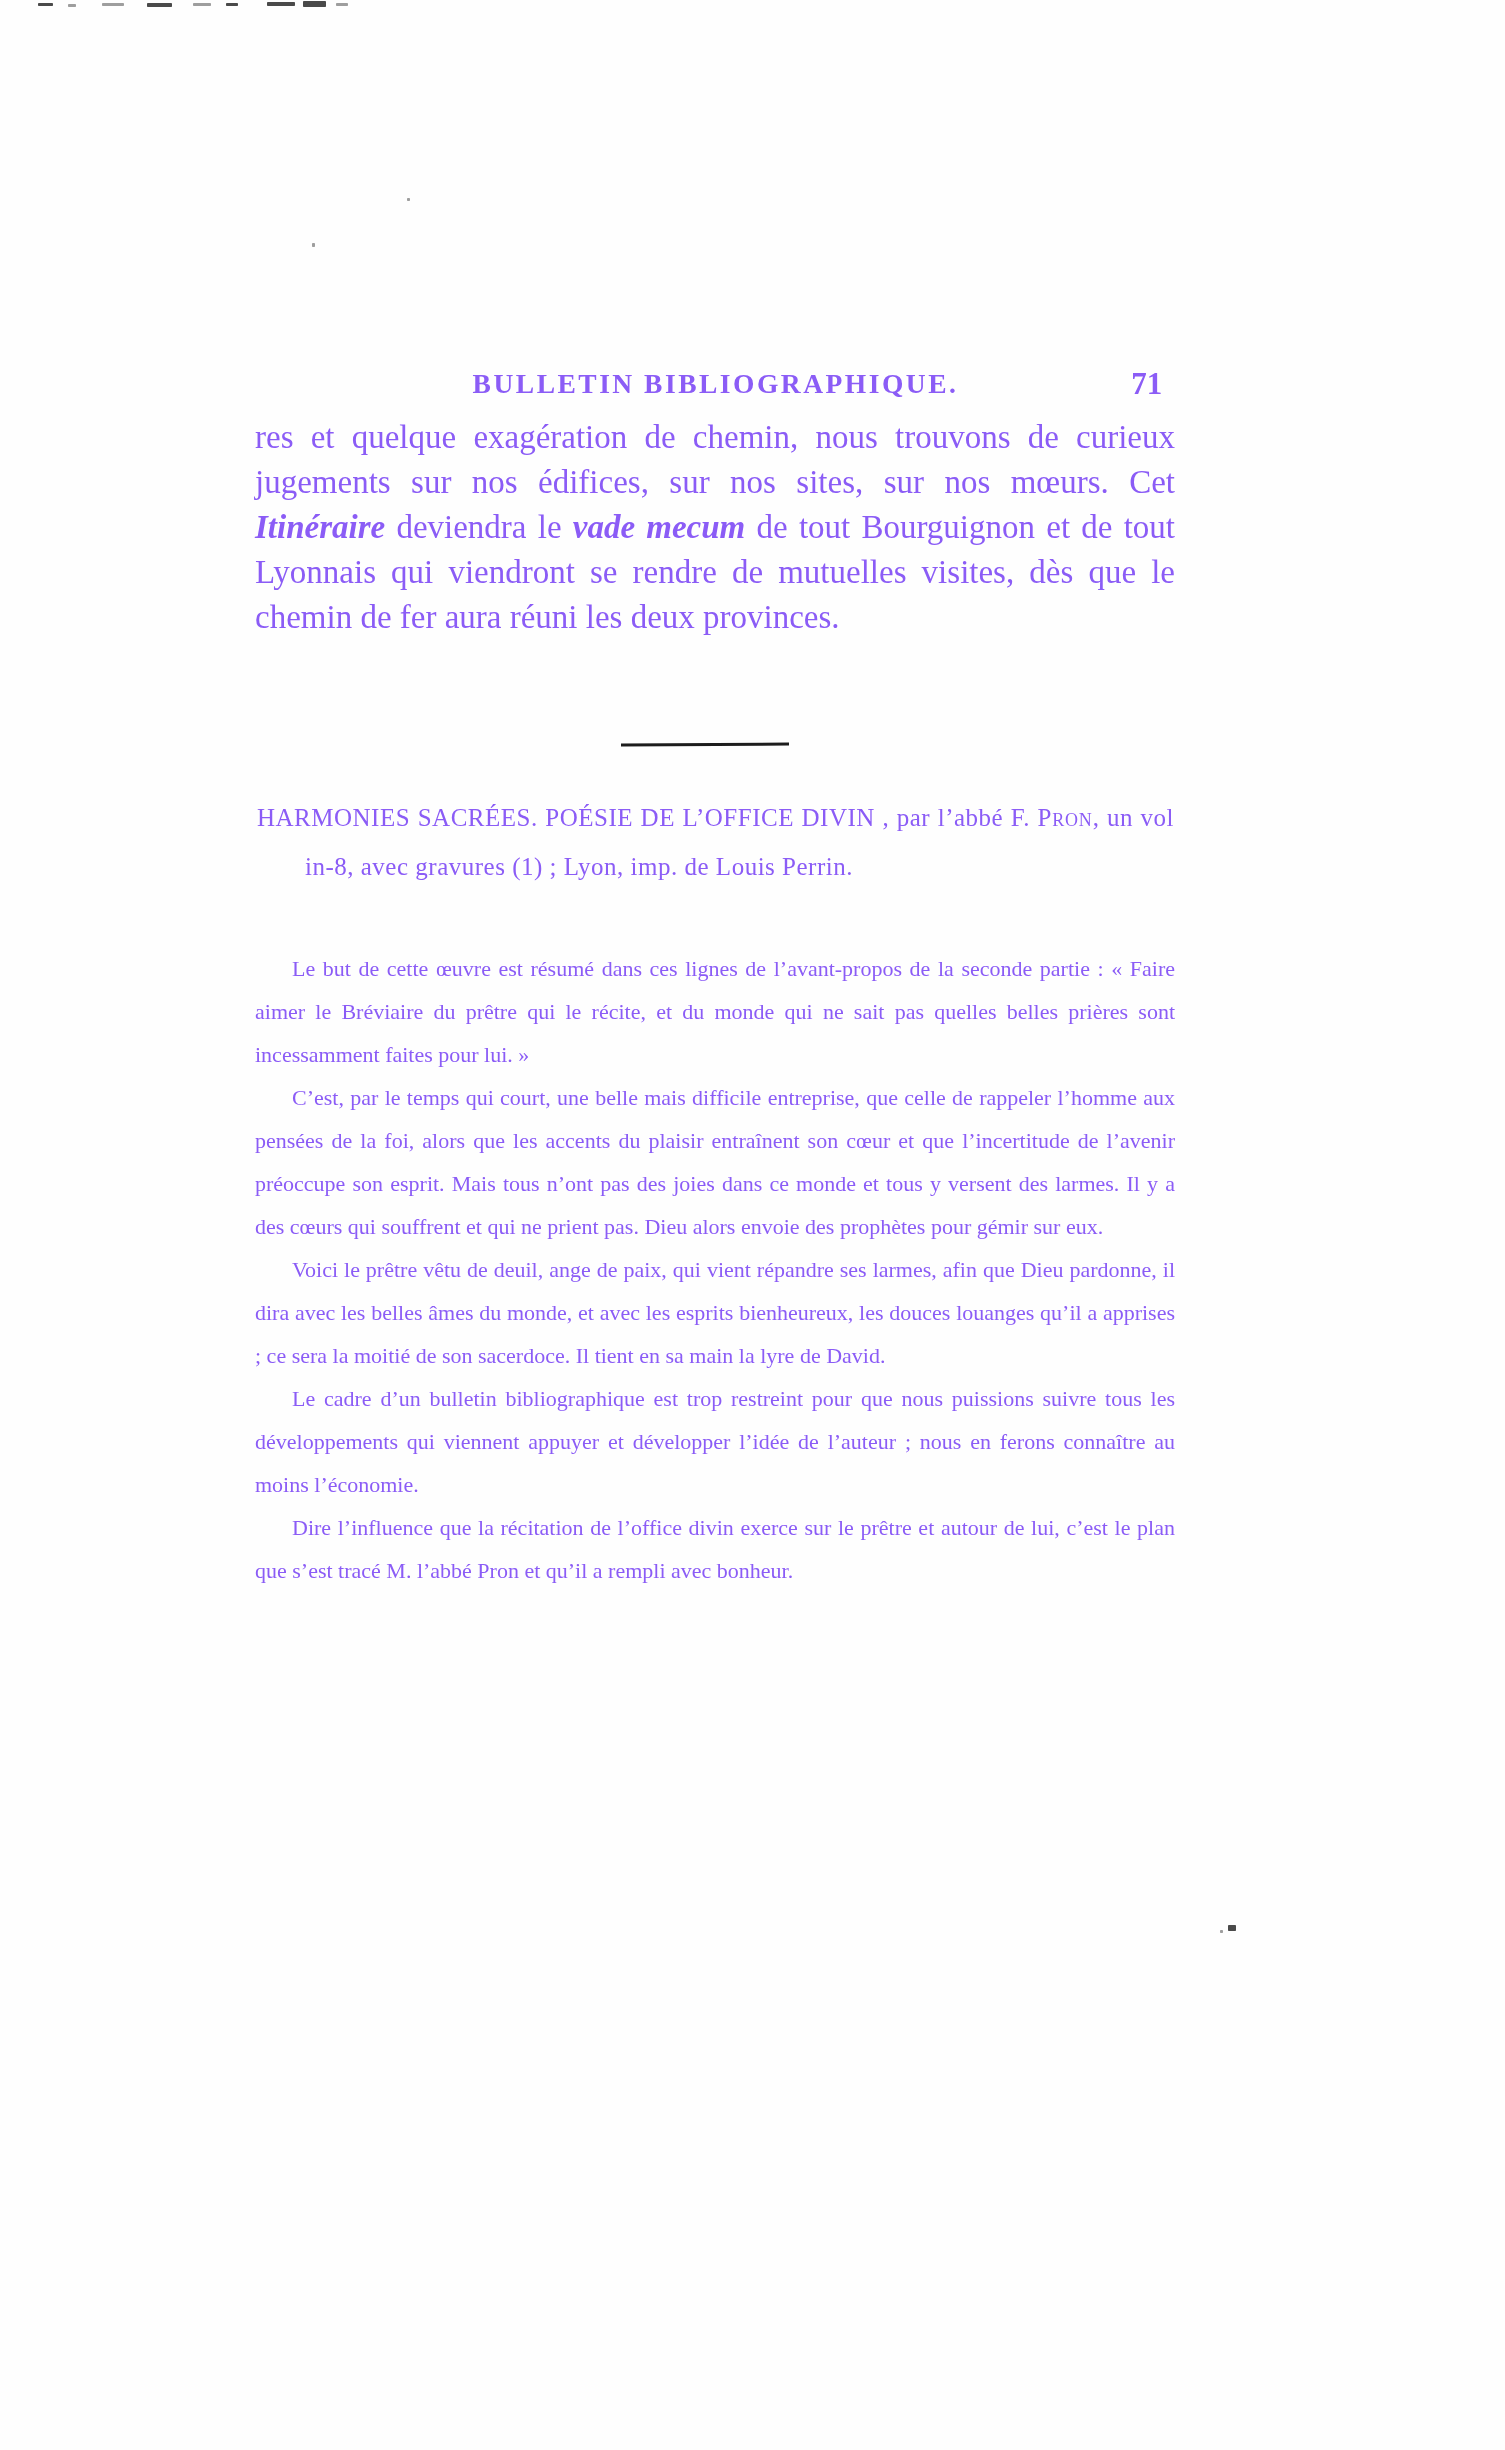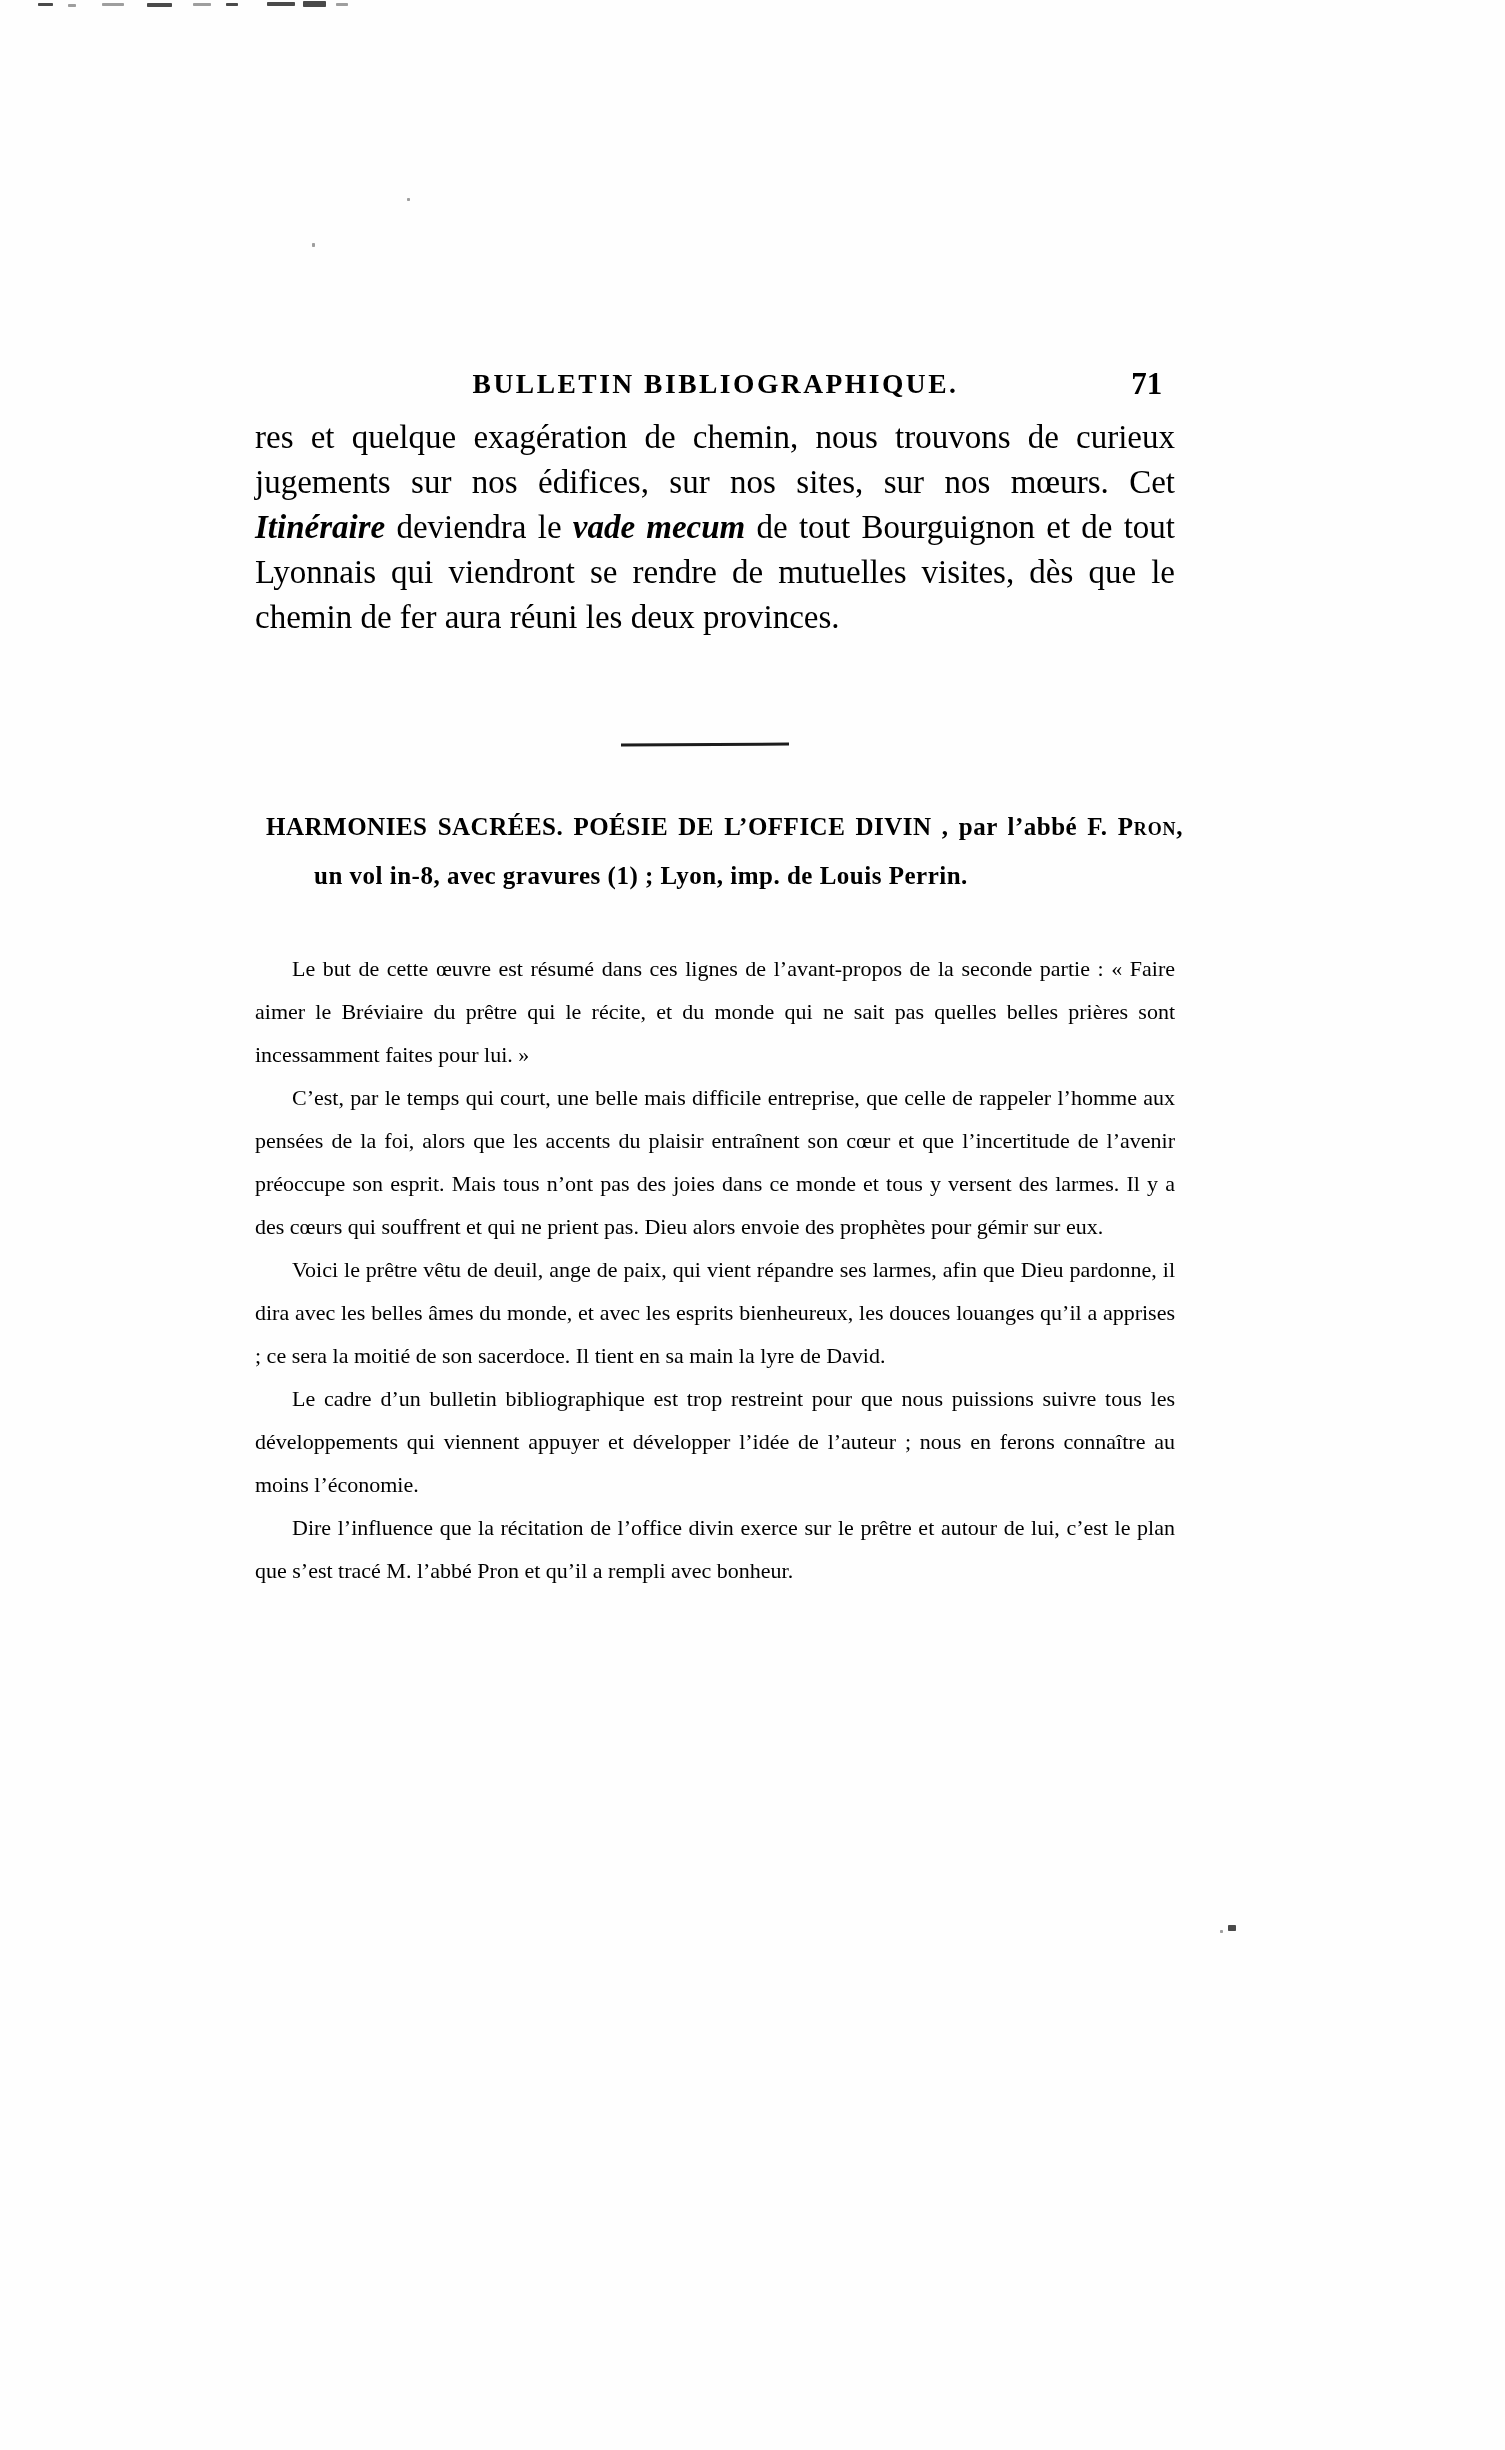--- a/index.html
+++ b/index.html
@@ -6,21 +6,21 @@
     margin: 0;
     padding: 0;
     background: #ffffff;
   }
   .page {
     position: relative;
     width: 1506px;
     height: 2450px;
     background: #fefefe;
     overflow: hidden;
-    color: #000000;
+    color: #8b5cf6;
     font-family: "Liberation Serif", "DejaVu Serif", serif;
     -webkit-font-smoothing: antialiased;
   }
   
   .running-head {
     position: absolute;
     top: 365px;
     left: 257px;
     width: 917px;
     height: 38px;
@@ -76,29 +76,28 @@
     height: 2.5px;
     background: #1d1d1d;
     transform: rotate(-0.3deg);
   }
   
   .citation {
     position: absolute;
     top: 793px;
     left: 257px;
     width: 917px;
-    margin: 9px;
+    margin: 0;
     font-size: 25px;
     line-height: 49px;
     letter-spacing: 0.5px;
     padding-left: 48px;
     text-indent: -48px;
     box-sizing: border-box;
     text-align: justify;
-    font-weight: bold;
   }
   .smallcaps { font-variant: small-caps; letter-spacing: 0.8px; }
   
   .article {
     position: absolute;
     top: 947px;
     left: 255px;
     width: 920px;
   }
   .article p {

